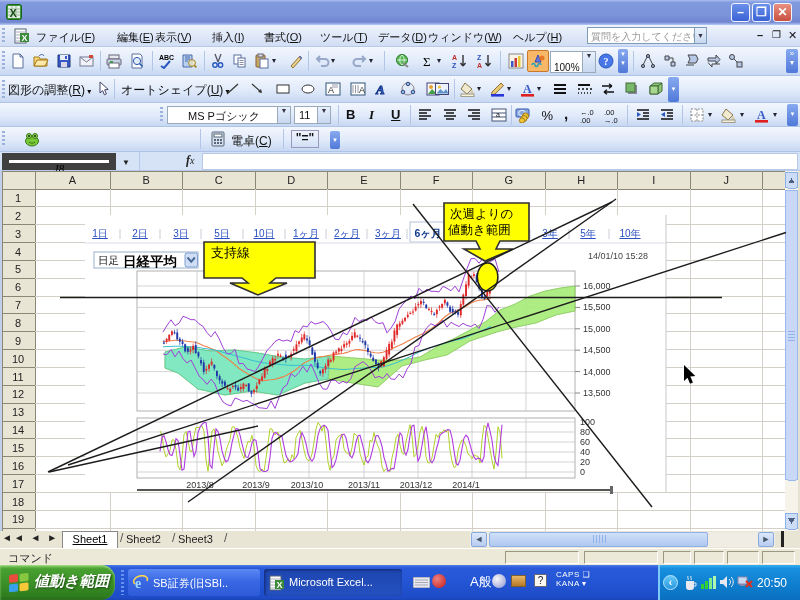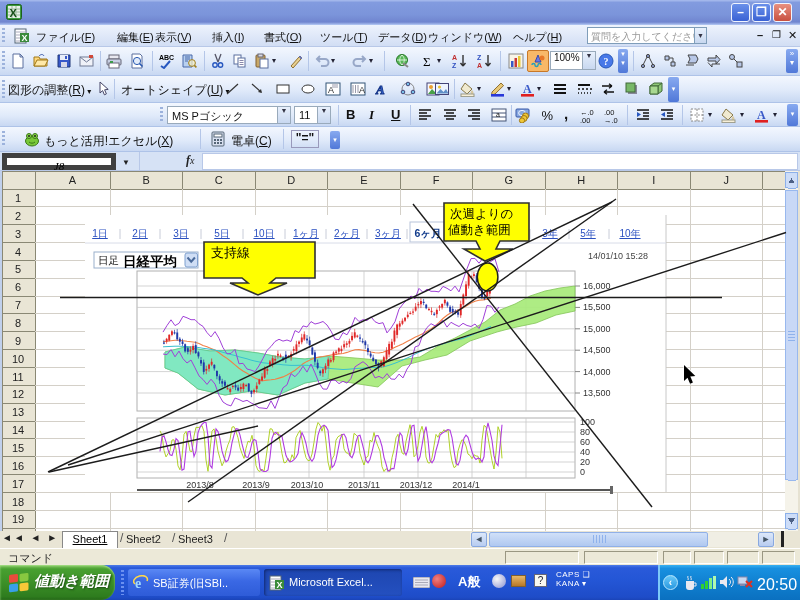--- a/index.html
+++ b/index.html
@@ -164,21 +164,21 @@
         <rect x="3" y="8" width="2.5" height="6" fill="#3858c8"></rect>
         <rect x="6.5" y="5" width="2.5" height="9" fill="#c83838"></rect>
         <rect x="10" y="3" width="2.5" height="11" fill="#e8c838"></rect>
       </svg></span>
 <span style="position:absolute;left:527px;top:3px;width:22px;height:22px;background:#f8b868;border:1px solid #c87828;border-radius:2px"></span>
 <span class="ic" style="left:530px"><svg width="16" height="16" viewBox="0 0 16 16">
         <path d="M2 12c0-2 3-2 3 0s3 2 3 0 3-2 3 0" fill="none" stroke="#28a0b8" stroke-width="1.5"></path>
         <path d="M8 2l3 7H5z" fill="#6878e8" stroke="#3848a8"></path>
         <circle cx="12" cy="5" r="2.5" fill="#e87828"></circle>
       </svg></span>
-<span class="combo" style="left:550px;top:4px;width:46px;height:19px;padding:0 3px;font-size:10px">100%
+<span class="combo" style="left:550px;top:4px;width:46px;height:19px;padding:10px 3px;font-size:10px">100%
 <span class="ca">▼</span></span>
 <span class="ic" style="left:598px"><svg width="16" height="16" viewBox="0 0 16 16">
         <circle cx="8" cy="8" r="7" fill="#4878e8" stroke="#2858b8"></circle>
         <text x="5.5" y="12" font-size="10" font-weight="bold" fill="#fff" font-family="Liberation Serif">?</text>
       </svg></span>
 <span style="position:absolute;left:618px;top:2px;width:10px;height:24px;background:linear-gradient(#88aaf0,#5078d8);border-radius:2px;color:#fff;font-size:7px;text-align:center;line-height:9px">▾<br>▾</span>
 <span class="tsep" style="left:633px"></span>
 <span class="ic" style="left:640px"><svg width="16" height="16" viewBox="0 0 16 16">
         <rect x="1" y="1" width="14" height="14" fill="none"></rect>
         <path d="M2 14L8 2l6 12" fill="none" stroke="#444"></path>
@@ -290,21 +290,21 @@
       </svg></span>
 <span class="ic" style="left:648px"><svg width="16" height="16" viewBox="0 0 16 16">
         <path d="M2 5l4-3h8v8l-4 3H2z" fill="#90c878" stroke="#406838"></path>
         <path d="M2 5h8v8M10 5l4-3" fill="none" stroke="#406838"></path>
         <path d="M2 5h8v8H2z" fill="#a8d890" stroke="#406838"></path>
       </svg></span>
 <span style="position:absolute;left:668px;top:1px;width:11px;height:25px;background:linear-gradient(#88aaf0,#5078d8);border-radius:2px;color:#fff;font-size:7px;text-align:center;line-height:24px">▾</span>
 </div>
 <div class="abs toolbar" style="top:103px;height:24px">
 <span class="grip" style="left:160px"></span>
-<span class="combo" style="left:167px;top:3px;width:124px;height:18px;padding:2px 4px">MS Pゴシック<span class="ca">▼</span></span>
+<span class="combo" style="left:167px;top:3px;width:124px;height:18px;padding:2px 20px">MS Pゴシック<span class="ca">▼</span></span>
 <span class="combo" style="left:294px;top:3px;width:37px;height:18px;padding:2px 4px">11<span class="ca">▼</span></span>
 <span class="tsep" style="left:338px"></span>
 <span class="tbtn" style="left:346px;top:4px;font-weight:bold;font-size:13px">B</span>
 <span class="tbtn" style="left:369px;top:4px;font-style:italic;font-weight:bold;font-size:13px;font-family:Liberation Serif">I</span>
 <span class="tbtn" style="left:391px;top:4px;text-decoration:underline;font-weight:bold;font-size:13px">U</span>
 <span class="tsep" style="left:410px"></span>
 <span class="ic" style="left:417px"><svg width="16" height="16" viewBox="0 0 16 16">
         <path d="M2 3h12M2 6h8M2 9h12M2 12h8" stroke="#111" stroke-width="1.7"></path>
       </svg></span>
 <span class="ic" style="left:442px"><svg width="16" height="16" viewBox="0 0 16 16">
@@ -371,41 +371,40 @@
 <div class="abs toolbar" style="top:127px;height:25px">
 <span class="grip"></span>
 <span class="ic" style="left:24px"><svg width="16" height="16" viewBox="0 0 16 16">
         <ellipse cx="8" cy="10" rx="6.5" ry="5" fill="#78c838" stroke="#3a7818"></ellipse>
         <circle cx="5" cy="5" r="2.5" fill="#88d848" stroke="#3a7818"></circle>
         <circle cx="11" cy="5" r="2.5" fill="#88d848" stroke="#3a7818"></circle>
         <circle cx="5" cy="5" r="1" fill="#222"></circle>
         <circle cx="11" cy="5" r="1" fill="#222"></circle>
         <path d="M5 11c2 1.6 4 1.6 6 0" stroke="#3a7818" fill="none"></path>
       </svg></span>
-<span class="tbtn" style="left:44px;top:6px">もっと活用!エクセル(<u>X</u>)</span>
 <span class="tsep" style="left:200px"></span>
 <span class="ic" style="left:210px"><svg width="16" height="16" viewBox="0 0 16 16">
         <rect x="2" y="1" width="12" height="14" rx="1" fill="#d8e0f0" stroke="#567"></rect>
         <rect x="4" y="3" width="8" height="3" fill="#fff" stroke="#567"></rect>
         <g fill="#567">
           <rect x="4" y="8" width="2" height="2"></rect>
           <rect x="7" y="8" width="2" height="2"></rect>
           <rect x="10" y="8" width="2" height="2"></rect>
           <rect x="4" y="11" width="2" height="2"></rect>
           <rect x="7" y="11" width="2" height="2"></rect>
           <rect x="10" y="11" width="2" height="2"></rect>
         </g>
       </svg></span>
 <span class="tbtn" style="left:231px;top:6px">電卓(<u>C</u>)</span>
 <span class="tsep" style="left:283px"></span>
 <span class="tbtn" style="left:291px;top:3px;width:28px;height:18px;border:1px solid #99b;text-align:center;font-weight:bold">"="</span>
 <span style="position:absolute;left:330px;top:4px;width:10px;height:18px;background:linear-gradient(#88aaf0,#5078d8);border-radius:2px;color:#fff;font-size:7px;text-align:center;line-height:17px">▾</span>
 </div>
 <div class="abs fbar">
-<span style="position:absolute;left:2px;top:1px;width:114px;height:17px;background:#fff;border:5px solid #404040;font-size:11px;text-align:center;padding-top:2px;font-family:Liberation Serif;font-style:italic">J8</span>
+<span style="position:absolute;left:2px;top:1px;width:114px;height:17px;background:#fff;border:7px solid #404040;font-size:11px;text-align:center;padding-top:2px;font-family:Liberation Serif;font-style:italic">J8</span>
 <span style="position:absolute;left:122px;top:6px;font-size:8px;color:#222">▼</span>
 <span style="position:absolute;left:139px;top:0;width:1px;height:19px;background:#b8c8e8"></span>
 <span style="position:absolute;left:186px;top:1px;font-size:12px;font-style:italic;font-family:Liberation Serif;color:#222"><b>f</b><span style="font-size:10px">x</span></span>
 <span style="position:absolute;left:202px;top:1px;right:2px;height:17px;background:#fff;border:1px solid #b8c8e8"></span>
 </div>
 <div class="abs" style="left:0;top:171px;width:800px;height:360px">
 <svg width="800" height="360" viewBox="0 0 800 360" shape-rendering="crispEdges">
       <rect width="800" height="360" fill="#fff"></rect>
       <rect x="0" y="0" width="2" height="360" fill="#c0d0ec"></rect>
       <rect x="798" y="0" width="2" height="360" fill="#e6e2d2"></rect>
@@ -814,21 +813,21 @@
           <rect x="6" y="5" width="9" height="9" fill="#3a8a3a"></rect>
           <text x="7.5" y="12.5" font-size="9" font-weight="bold" fill="#fff" font-family="Liberation Sans">X</text>
         </svg></span>
       <span style="position:absolute;left:25px;top:7px">Microsoft Excel...</span>
     </span>
 <svg style="position:absolute;left:413px;top:12px" width="17" height="11" viewBox="0 0 17 11">
       <rect width="17" height="11" rx="1" fill="#e8e8f0" stroke="#889"></rect>
       <path d="M2 3h13M2 5.5h13M2 8h13" stroke="#99a" stroke-width="0.8"></path>
     </svg>
 <span style="position:absolute;left:432px;top:9px;width:14px;height:14px;border-radius:50%;background:radial-gradient(circle at 5px 5px,#f08080,#c01818)"></span>
-<span style="position:absolute;left:458px;top:8px;color:#fff;font-size:13px;font-weight:bold">A般</span>
+<span style="position:absolute;left:470px;top:8px;color:#fff;font-size:13px;font-weight:normal">A般</span>
 <span style="position:absolute;left:492px;top:9px;width:14px;height:14px;border-radius:50%;background:radial-gradient(circle at 5px 5px,#f8f8f8,#8890d0)"></span>
 <span style="position:absolute;left:511px;top:10px;width:15px;height:12px;background:linear-gradient(#e8b868,#b87828);border:1px solid #806030"></span>
 <span style="position:absolute;left:534px;top:9px;width:13px;height:13px;background:#f8f8f0;border:1px solid #667;color:#223;font-size:10px;text-align:center;line-height:12px">?</span>
 <span style="position:absolute;left:556px;top:5px;color:#fff;font-size:8px;letter-spacing:0.5px">CAPS ❑<br>KANA ▾</span>
 <span style="position:absolute;left:658px;top:0;width:142px;height:35px;background:linear-gradient(#38b0f0 0%,#1890e0 10%,#1080d0 50%,#0a70c0 100%);border-left:2px solid #7cc8f8"></span>
 <span style="position:absolute;left:663px;top:10px;width:15px;height:15px;border-radius:50%;background:linear-gradient(#68c8f8,#2898e0);border:1px solid #b8e8ff;color:#fff;font-size:10px;text-align:center;line-height:14px;font-weight:bold">‹</span>
 <svg style="position:absolute;left:683px;top:10px" width="14" height="15" viewBox="0 0 14 15">
       <path d="M3 6h8v6a3 3 0 0 1-3 3H6 a3 3 0 0 1-3-3z" fill="#e8e8f0"></path>
       <path d="M11 8h2v3h-2" fill="none" stroke="#e8e8f0"></path>
       <path d="M5 1c-1 2 1 2 0 4M8 1c-1 2 1 2 0 4" stroke="#e8e8f0" fill="none"></path>
@@ -841,13 +840,13 @@
     </svg>
 <svg style="position:absolute;left:719px;top:10px" width="16" height="14" viewBox="0 0 16 14">
       <path d="M1 5h3l4-4v12l-4-4H1z" fill="#e8e8f0"></path>
       <path d="M10 4c2 1.5 2 4.5 0 6M12 2c3 2.5 3 7.5 0 10" stroke="#e8e8f0" fill="none"></path>
     </svg>
 <svg style="position:absolute;left:737px;top:10px" width="16" height="14" viewBox="0 0 16 14">
       <rect x="1" y="2" width="9" height="7" fill="#c8d8f0" stroke="#88a"></rect>
       <rect x="3" y="9" width="5" height="2" fill="#88a"></rect>
       <path d="M9 6l6 6M15 6l-6 6" stroke="#e03020" stroke-width="2"></path>
     </svg>
-<span style="position:absolute;left:757px;top:11px;color:#fff;font-size:16px">20:50</span>
+<span style="position:absolute;left:757px;top:11px;color:#fff;font-size:12px">20:50</span>
 </div>
 </body></html>

